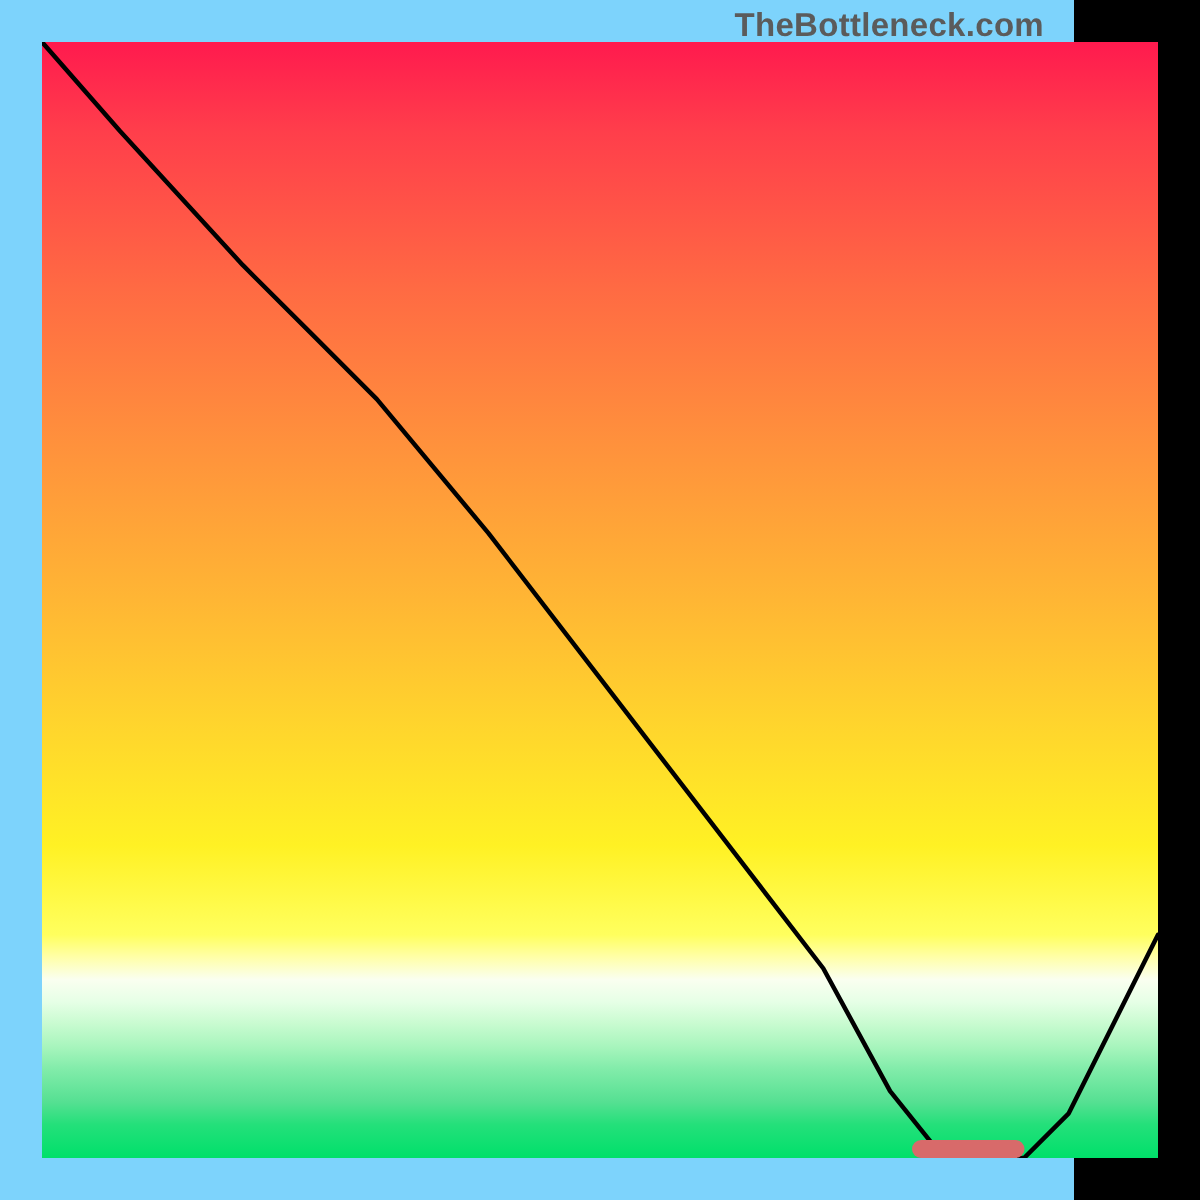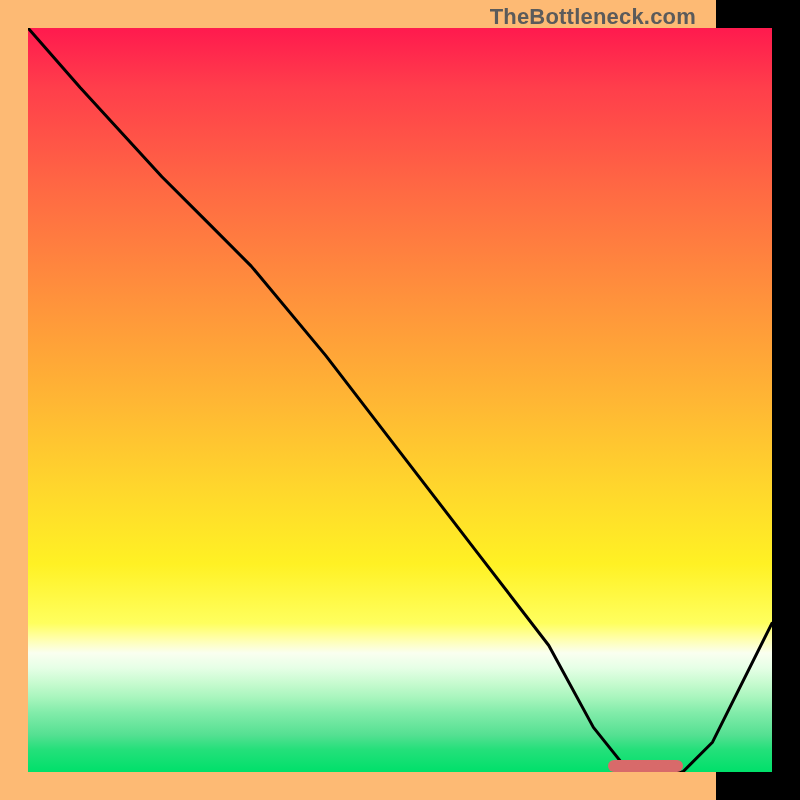--- a/index.html
+++ b/index.html
@@ -8,21 +8,21 @@
     width: 800px;
     height: 800px;
     background: #000;
     overflow: hidden;
     font-family: Arial, Helvetica, sans-serif;
   }
   .outer {
     position: relative;
     width: 716px;
     height: 800px;
-    background: #fdba74;
+    background: #7dd3fc;
   }
   .watermark {
     position: absolute;
     top: 4px;
     right: 20px;
     color: #5b5b5b;
     font-size: 22px;
     font-weight: 600;
     letter-spacing: 0.2px;
     user-select: none;

